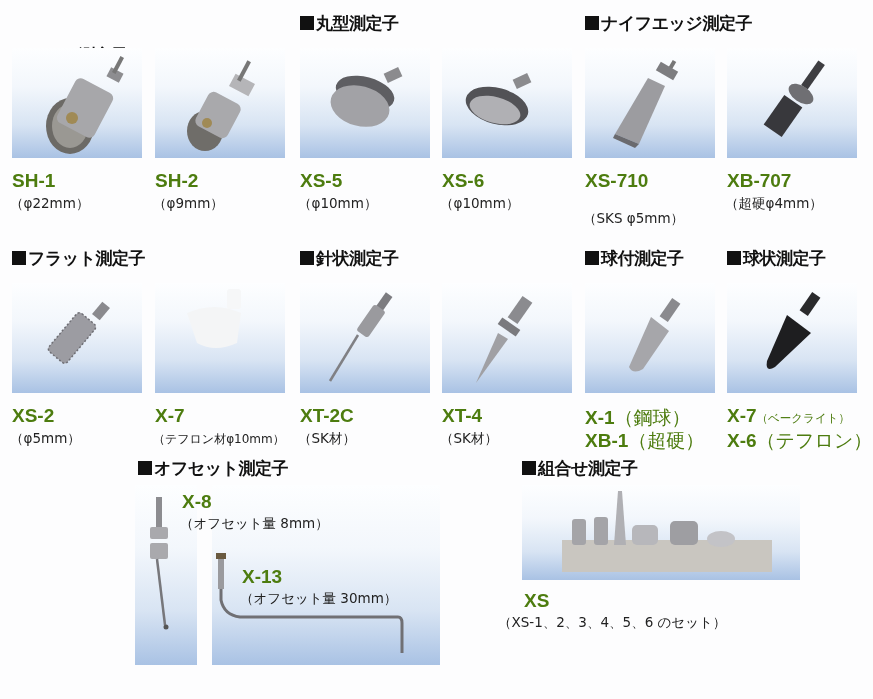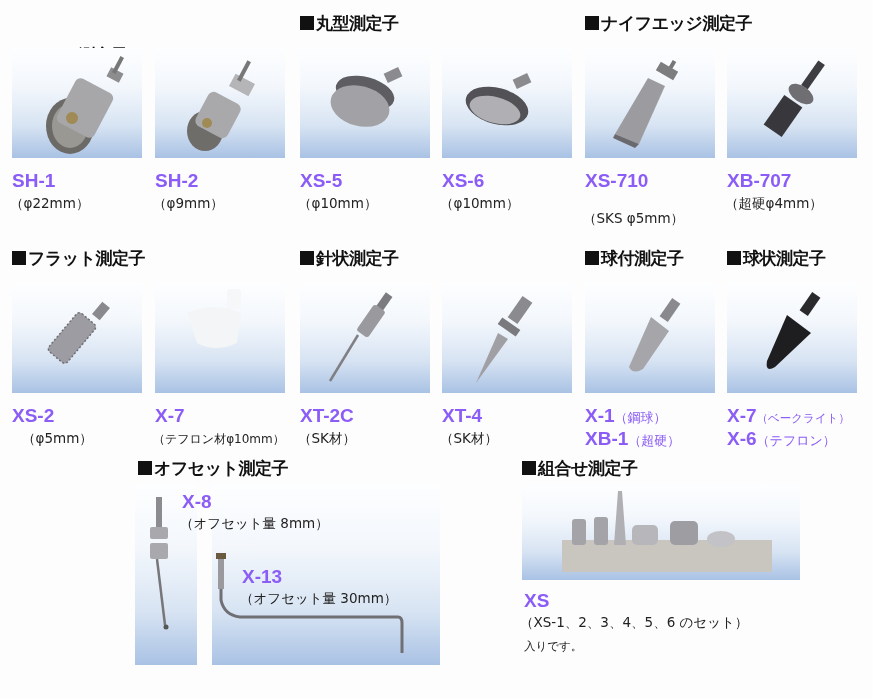--- a/index.html
+++ b/index.html
@@ -1,22 +1,22 @@
 <!DOCTYPE html>
 <html><head>
 <meta charset="utf-8">
 <style>
   html,body{margin:0;padding:0;}
   body{width:873px;height:699px;background:#fdfdfe;position:relative;overflow:hidden;font-family:"DejaVu Sans","Liberation Sans",sans-serif;color:#1a1a1a;}
   .hdr{position:absolute;font-size:17px;font-weight:bold;letter-spacing:-0.5px;white-space:nowrap;color:#111;}
   .hdr .sq{display:inline-block;width:14px;height:14px;background:#111;margin-right:2px;vertical-align:-1px;}
   .photo{position:absolute;width:130px;height:110px;background:linear-gradient(to bottom,#fdfeff 0%,#f3f7fc 35%,#d8e4f3 70%,#a9c2e4 100%);overflow:hidden;}
-  .code{position:absolute;font-family:"Liberation Sans",sans-serif;font-weight:bold;font-size:19px;color:#8b5cf6;white-space:nowrap;}
+  .code{position:absolute;font-family:"Liberation Sans",sans-serif;font-weight:bold;font-size:19px;color:#4d7c0f;white-space:nowrap;}
   .spec{position:absolute;font-size:13.5px;color:#222;white-space:nowrap;}
-  .code .sub{font-weight:normal;font-size:13px;font-family:"DejaVu Sans",sans-serif;}
+  .code .sub{font-weight:normal;font-size:19px;font-family:"DejaVu Sans",sans-serif;}
   .code .sub.small{font-size:11.5px;}
   svg{position:absolute;left:0;top:0;}
   .note{position:absolute;font-size:11.5px;color:#222;line-height:17px;}
 </style>
 </head>
 <body>
 
 <div class="hdr" style="left:12px;top:12px;margin-top:32px;"><span class="sq"></span><span>ローラ測定子</span></div>
 <div class="hdr" style="left:300px;top:12px;"><span class="sq"></span><span>丸型測定子</span></div>
 <div class="hdr" style="left:585px;top:12px;"><span class="sq"></span><span>ナイフエッジ測定子</span></div>
@@ -122,21 +122,21 @@
   </svg>
 </div>
 <div class="photo" style="left:727px;top:283px;">
   <svg width="130" height="110">
     <rect x="78" y="10" width="10" height="22" fill="#2a2a2c" transform="rotate(35 83 21)"></rect>
     <path d="M60 32 L84 50 L48 84 Q38 90 40 78 Z" fill="#1e1e20"></path>
   </svg>
 </div>
 
 <div class="code" style="left:12px;top:405px;">XS-2</div>
-<div class="spec" style="left:22px;top:430px;">（φ5mm）</div>
+<div class="spec" style="left:10px;top:430px;">（φ5mm）</div>
 <div class="code" style="left:155px;top:405px;">X-7</div>
 <div class="spec" style="left:153px;top:431px;font-size:12px;">（テフロン材φ10mm）</div>
 <div class="code" style="left:300px;top:405px;">XT-2C</div>
 <div class="spec" style="left:298px;top:430px;">（SK材）</div>
 <div class="code" style="left:442px;top:405px;">XT-4</div>
 <div class="spec" style="left:440px;top:430px;">（SK材）</div>
 <div class="code" style="left:585px;top:405px;"><span>X-1</span><span class="sub">（鋼球）</span></div>
 <div class="code" style="left:585px;top:428px;"><span>XB-1</span><span class="sub">（超硬）</span></div>
 <div class="code" style="left:727px;top:405px;"><span>X-7</span><span class="sub small">（ベークライト）</span></div>
 <div class="code" style="left:727px;top:428px;"><span>X-6</span><span class="sub">（テフロン）</span></div>
@@ -169,16 +169,15 @@
     <rect x="40" y="55" width="210" height="32" fill="#c9c6c0"></rect>
     <rect x="50" y="34" width="14" height="26" rx="3" fill="#a4a4a8"></rect>
     <rect x="72" y="32" width="14" height="28" rx="3" fill="#a4a4a8"></rect>
     <polygon points="96,6 100,6 104,60 92,60" fill="#b0b0b4"></polygon>
     <rect x="110" y="40" width="26" height="20" rx="5" fill="#b7b7bb"></rect>
     <rect x="148" y="36" width="28" height="24" rx="5" fill="#9e9ea2"></rect>
     <ellipse cx="199" cy="54" rx="14" ry="8" fill="#c3c3c7"></ellipse>
   </svg>
 </div>
 <div class="code" style="left:524px;top:590px;">XS</div>
-<div class="spec" style="left:520px;top:614px;">（XS-1、2、3、4、5、6 のセット）</div>
+<div class="spec" style="left:498px;top:614px;">（XS-1、2、3、4、5、6 のセット）</div>
 <div class="note" style="left:524px;top:638px;">
-  <div>入りです。</div>
 </div>
 
 </body></html>

